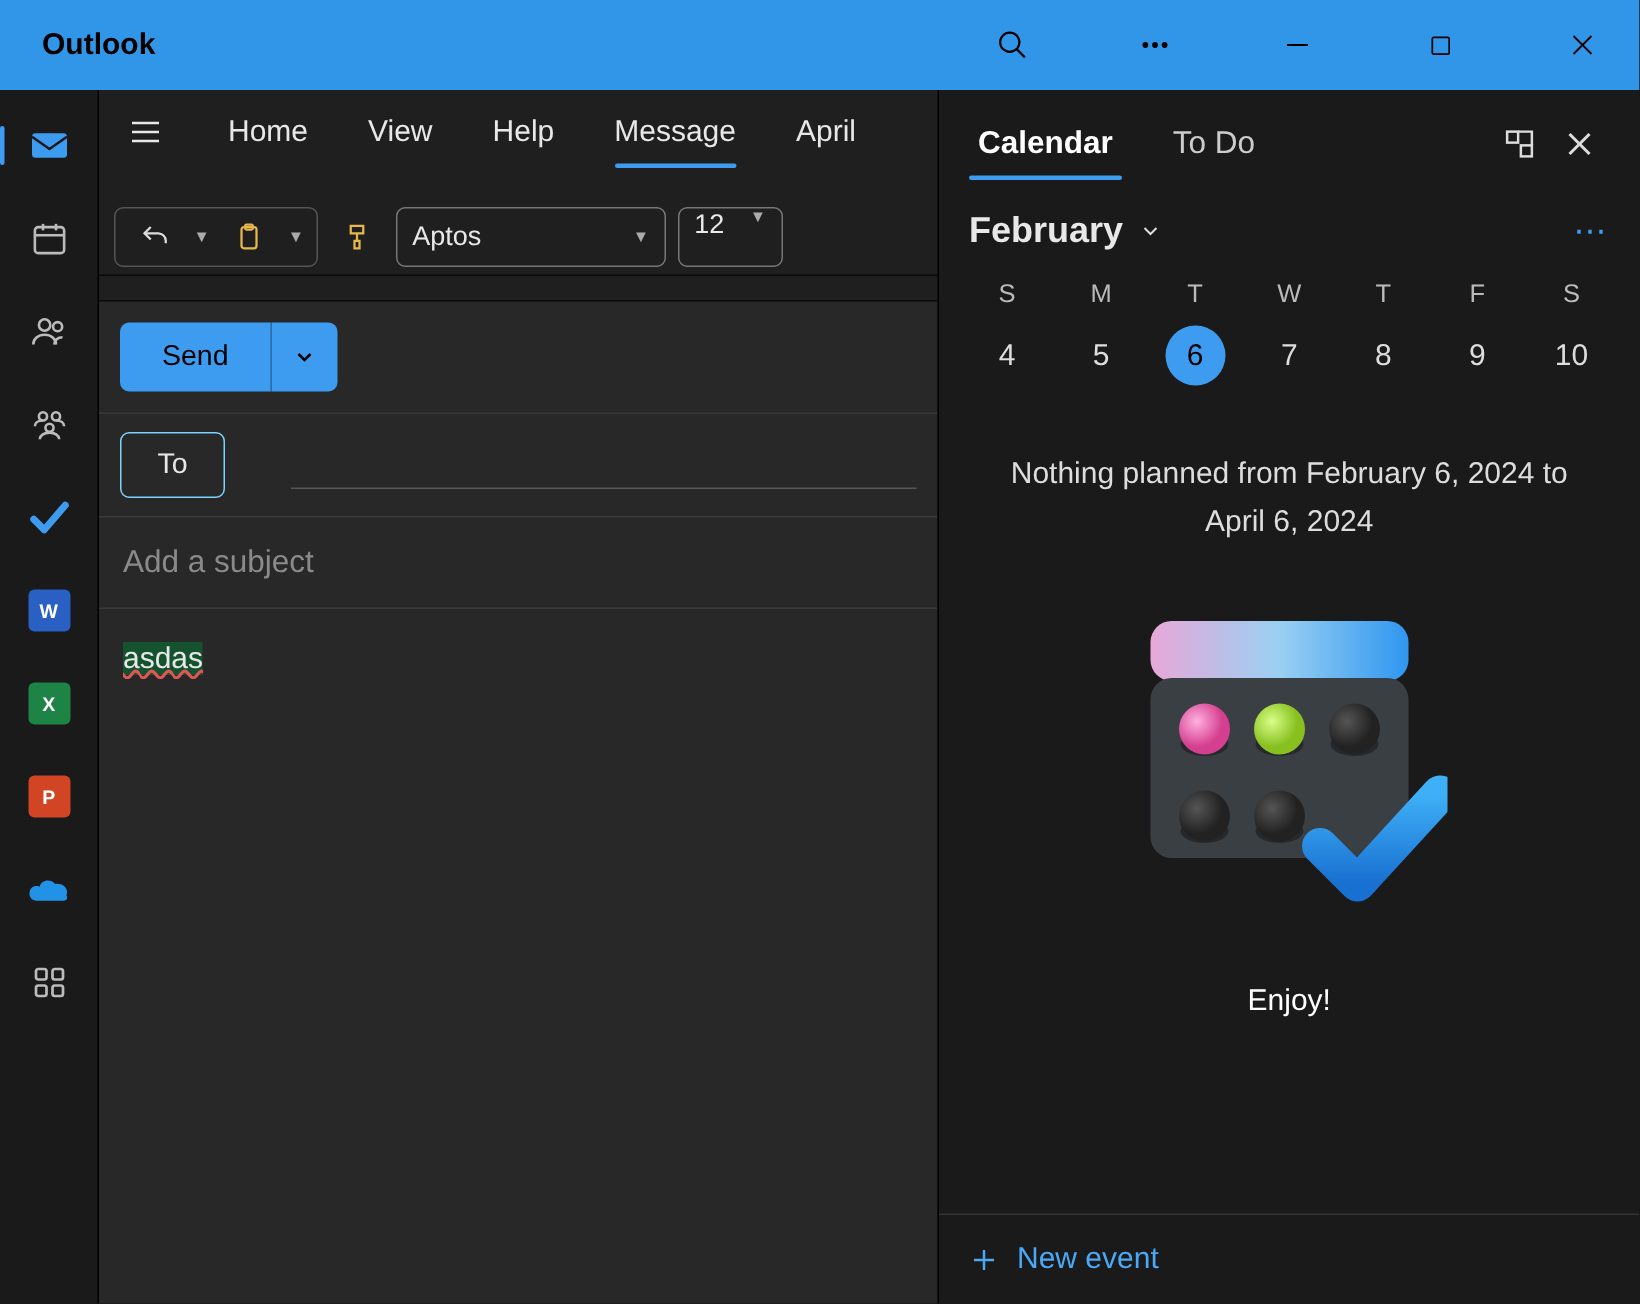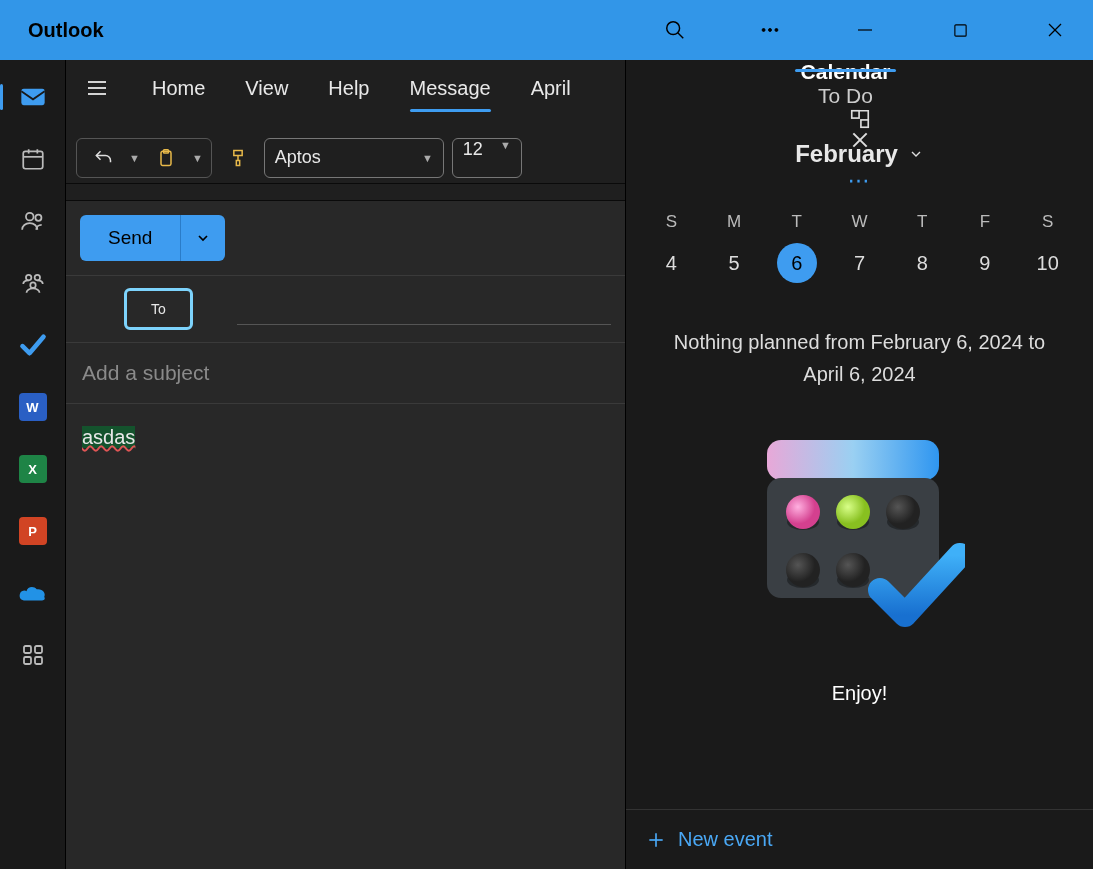--- a/index.html
+++ b/index.html
@@ -219,26 +219,25 @@
     cursor: pointer;
   }
   .recip-row {
     display: flex;
     align-items: center;
     padding: 12px 14px;
     border-bottom: 1px solid #3a3a3a;
     gap: 14px;
   }
   .to-btn {
-    border: 3px solid #7dd3fc;
+    border: 1px solid #7dd3fc;
     border-radius: 6px;
     padding: 10px 24px;
-    font-size: 14px;
-    cursor: pointer;
-    margin-left: 44px;
+    font-size: 19px;
+    cursor: pointer;
   }
   .recip-input {
     flex: 1;
     background: transparent;
     border: none;
     border-bottom: 1px solid #555;
     height: 32px;
     color: #e8e8e8;
     font-size: 18px;
     outline: none;
@@ -274,21 +273,20 @@
     background: #1a1a1a;
     border-left: 1px solid #000;
     display: flex;
     flex-direction: column;
   }
   .panel-tabs {
     display: flex;
     align-items: center;
     height: 72px;
     padding: 0 20px;
-    flex-direction: column;
   }
   .ptab {
     font-size: 21px;
     padding: 0 6px;
     margin-right: 28px;
     color: #ccc;
     cursor: pointer;
     position: relative;
     height: 72px;
     display: flex;
@@ -314,21 +312,20 @@
     height: 40px;
     display: flex;
     align-items: center;
     justify-content: center;
     cursor: pointer;
   }
   .month-row {
     display: flex;
     align-items: center;
     padding: 8px 20px;
-    flex-direction: column;
   }
   .month-label {
     font-size: 24px;
     font-weight: 600;
     display: flex;
     align-items: center;
     gap: 10px;
     cursor: pointer;
   }
   .month-row .spacer { flex: 1; }

